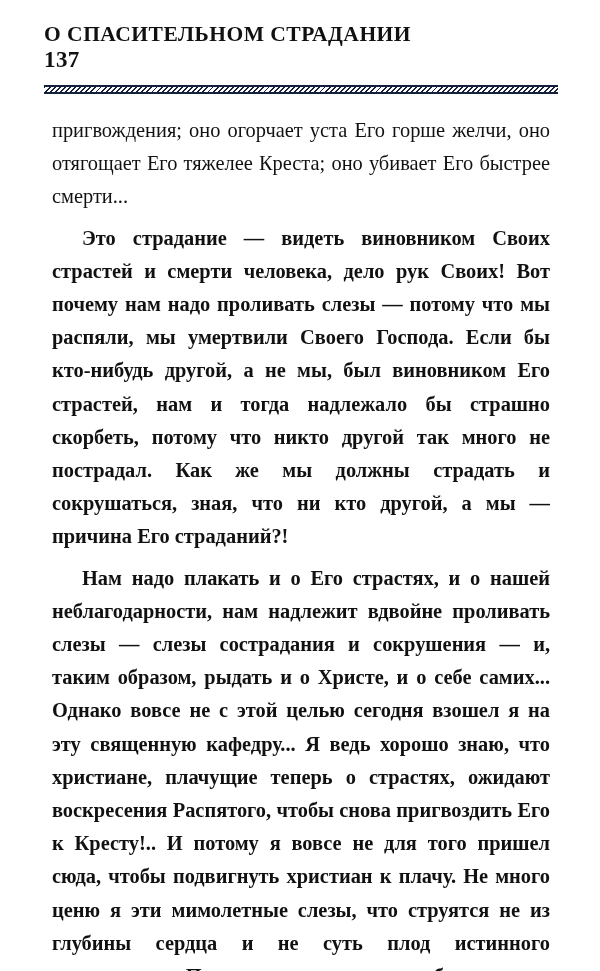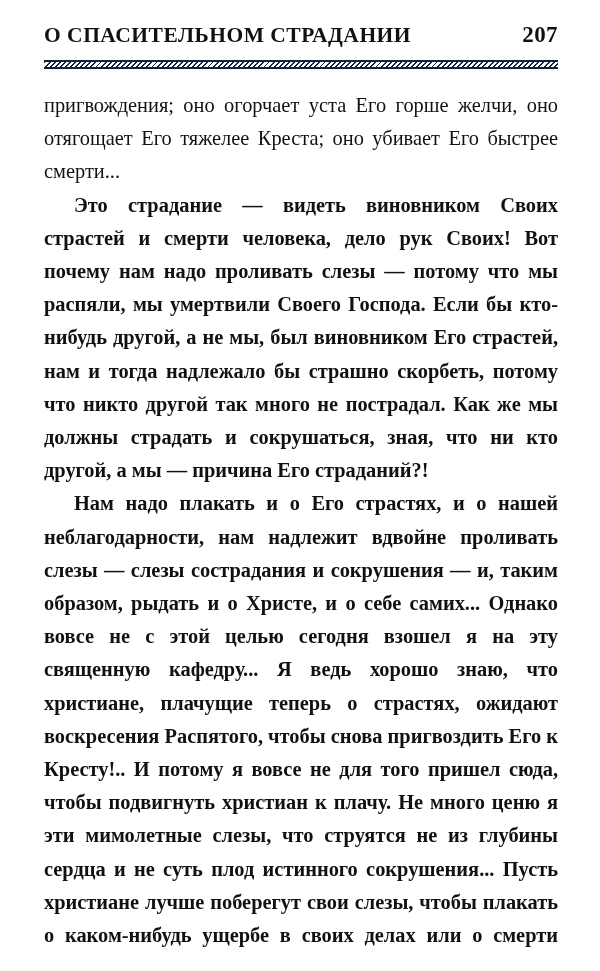--- a/index.html
+++ b/index.html
@@ -20,20 +20,21 @@
     height: 971px;
     box-sizing: border-box;
     padding: 22px 42px 0 44px;
   }
   .header {
     display: flex;
     align-items: baseline;
     justify-content: space-between;
     font-weight: bold;
     letter-spacing: 0.4px;
+    flex-direction: column;
   }
   .header-title {
     font-size: 21.5px;
     font-family: "Liberation Serif", "DejaVu Serif", serif;
     letter-spacing: 0.5px;
     white-space: nowrap;
   }
   .header-page-number {
     font-size: 23px;
     font-family: "Liberation Serif", "DejaVu Serif", serif;
@@ -56,21 +57,21 @@
   }
   .body-text {
     margin-top: 20px;
     font-size: 20.4px;
     line-height: 33.2px;
     text-align: justify;
     text-justify: inter-word;
     hyphens: manual;
   }
   .body-text p {
-    margin: 0;
+    margin: 8px;
   }
   .body-text p.indent {
     text-indent: 30px;
     font-weight: bold;
   }
   
   .body-text p.justify-all {
     text-align: justify;
   }
   .body-text p.justify-all::after {
@@ -79,21 +80,21 @@
     width: 100%;
   }
 </style>
 </head>
 <body>
 
 <div class="page">
 
   <div class="header">
     <div class="header-title">О СПАСИТЕЛЬНОМ СТРАДАНИИ</div>
-    <div class="header-page-number">207</div>
+    <div class="header-page-number">137</div>
   </div>
 
   <div class="rule"></div>
 
   <div class="body-text">
     <p class="para-1">пригвождения; оно огорчает уста Его горше желчи, оно отягощает Его тяжелее Креста; оно убивает Его быстрее смерти...</p>
     <p class="indent">Это страдание — видеть виновником Своих страстей и смерти человека, дело рук Своих! Вот почему нам надо проливать слезы — потому что мы распяли, мы умертвили Своего Господа. Если бы кто-нибудь другой, а не мы, был виновником Его страстей, нам и тогда надлежало бы страшно скорбеть, потому что никто другой так много не пострадал. Как же мы должны страдать и сокрушаться, зная, что ни кто другой, а мы — причина Его страданий?!</p>
     <p class="indent justify-all">Нам надо плакать и о Его страстях, и о нашей неблагодарности, нам надлежит вдвойне проливать слезы — слезы сострадания и сокрушения — и, таким образом, рыдать и о Христе, и о себе самих... Однако вовсе не с этой целью сегодня взошел я на эту священную кафедру... Я ведь хорошо знаю, что христиане, плачущие теперь о страстях, ожидают воскресения Распятого, чтобы снова пригвоздить Его к Кресту!.. И потому я вовсе не для того пришел сюда, чтобы подвигнуть христиан к плачу. Не много ценю я эти мимолетные слезы, что струятся не из глубины сердца и не суть плод истинного сокрушения... Пусть христиане лучше поберегут свои слезы, чтобы плакать о каком-нибудь ущербе в своих делах или о смерти</p>
   </div>
 

